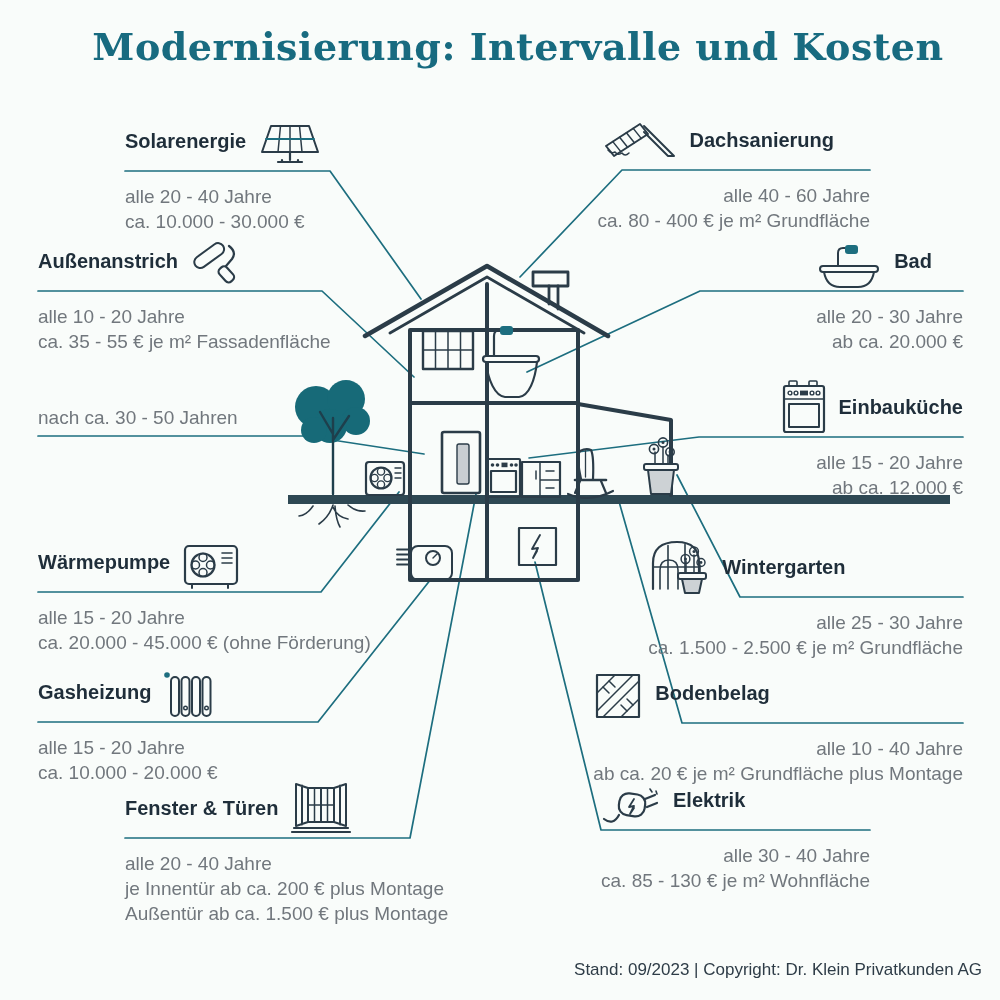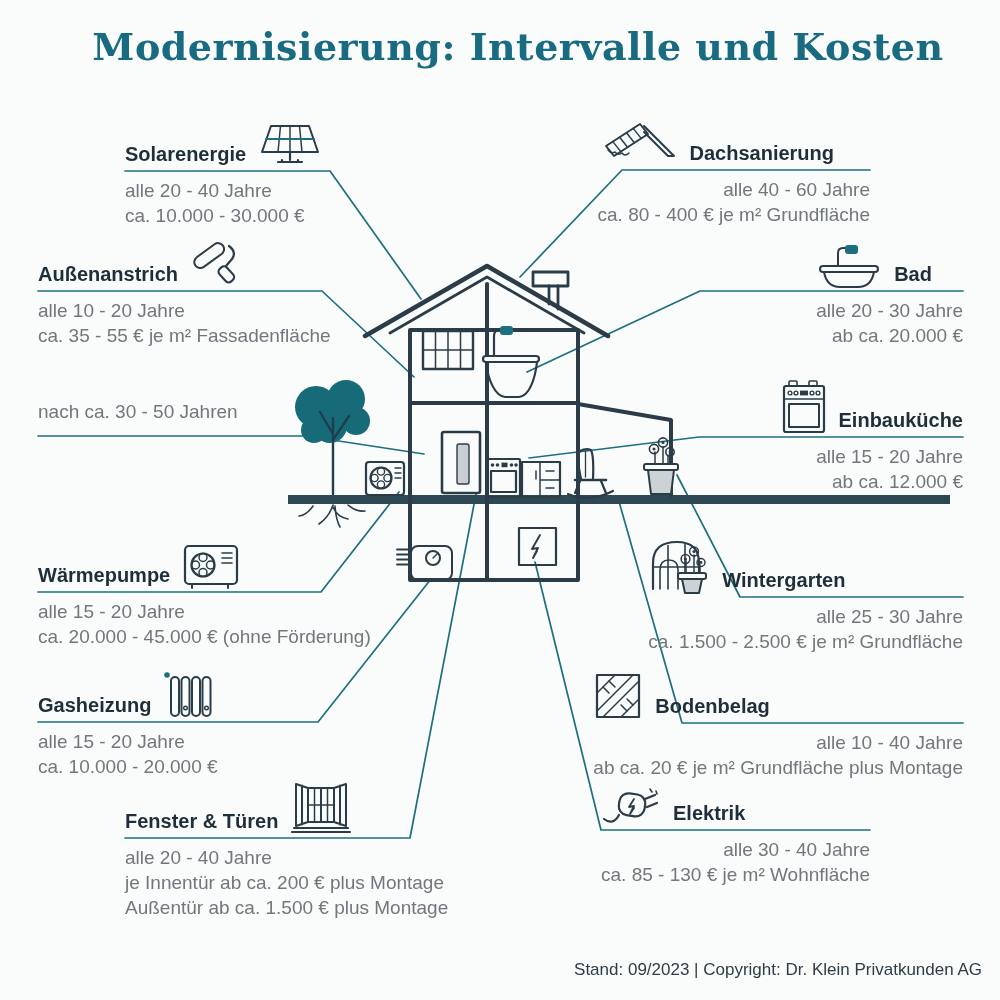--- a/index.html
+++ b/index.html
@@ -11,22 +11,22 @@
   .scene{position:absolute;left:0;top:0;width:1000px;height:1000px;}
   .page-title{
     position:absolute;left:0;right:0;top:24px;text-align:center;
     font-family:"DejaVu Serif","Liberation Serif",serif;
     font-weight:700;font-size:38px;letter-spacing:.5px;color:#186b80;margin-left:36px;
   }
   .item{position:absolute;white-space:nowrap;}
   .trow{display:flex;align-items:flex-end;gap:12px;}
   .item.right{text-align:right;}
   .item.right .trow{justify-content:flex-start;}
-  .tlabel{font-size:20px;font-weight:700;color:#1f2e3a;line-height:1;padding-bottom:5px;}
-  .lines{margin-top:9px;font-size:19px;line-height:25px;color:#71777d;}
+  .tlabel{font-size:20px;font-weight:700;color:#1f2e3a;line-height:1;padding-bottom:18px;}
+  .lines{margin-top:15px;font-size:19px;line-height:25px;color:#71777d;}
   .icn{display:block;}
   .footer{
     position:absolute;right:18px;top:960px;font-size:17px;color:#2e3c47;
   }
 </style>
 </head>
 <body>
 
 <div class="canvas">
 

